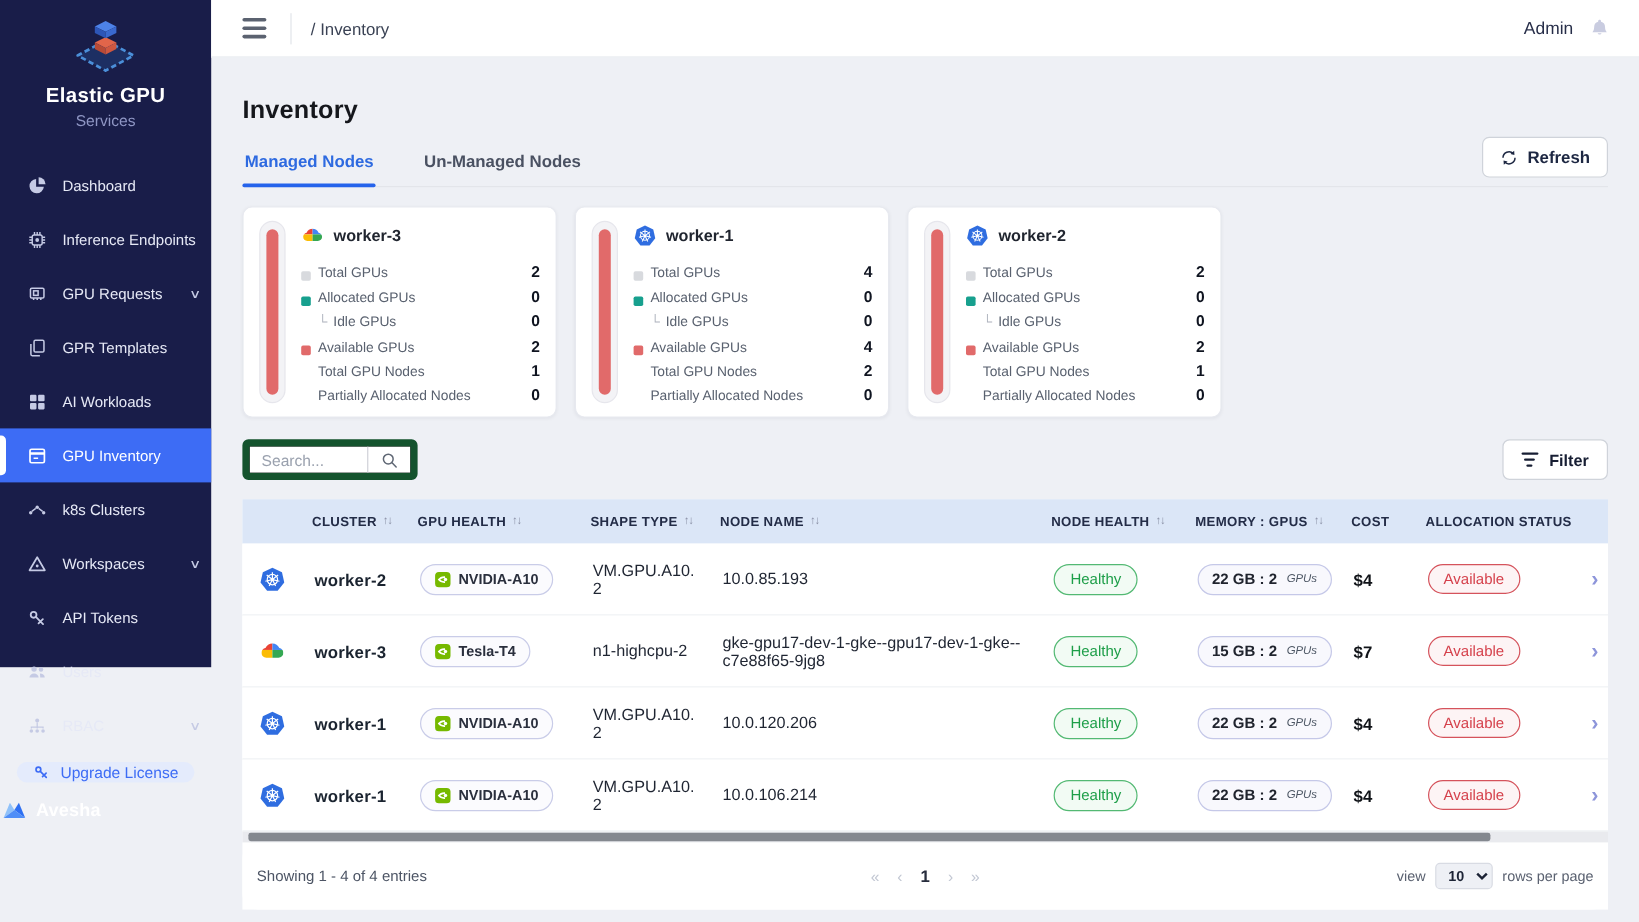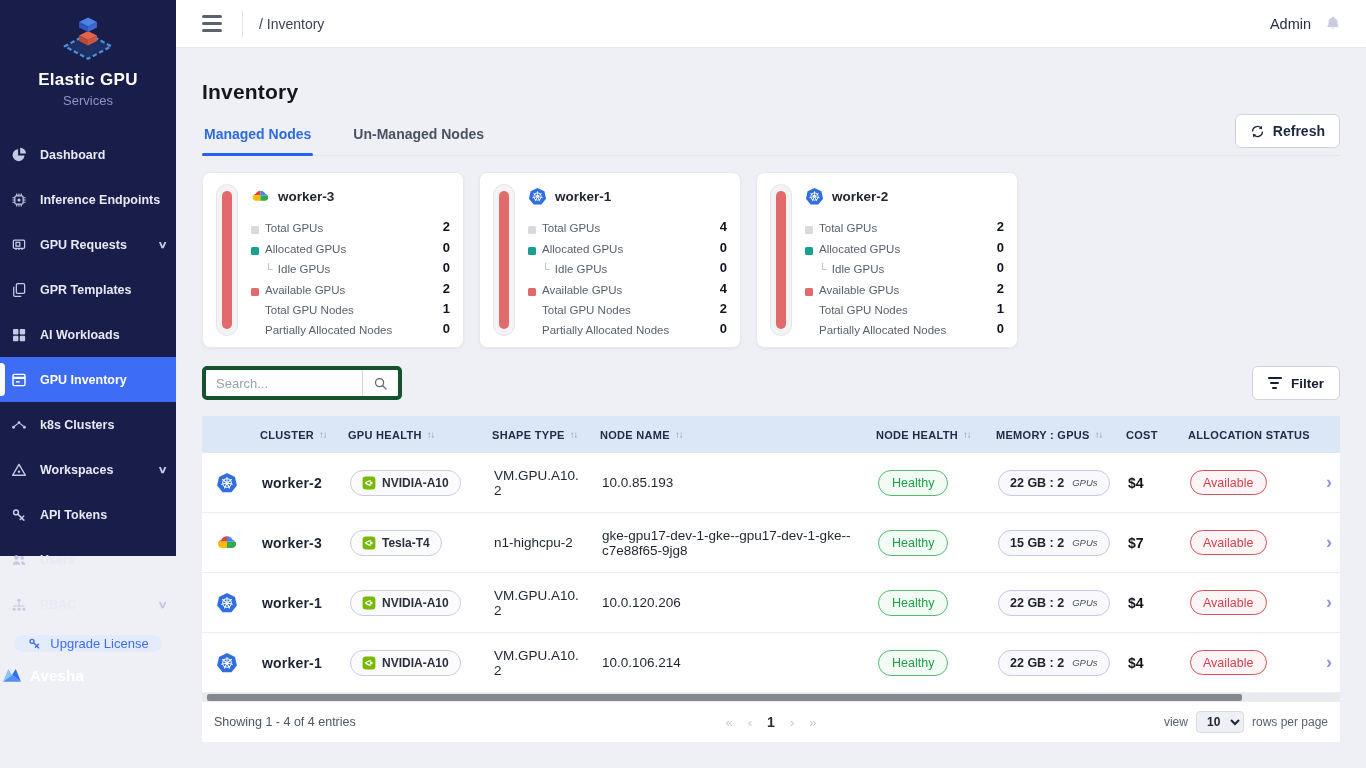--- a/index.html
+++ b/index.html
@@ -16,22 +16,22 @@
     position:absolute; left:0; top:0; width:176px; height:556px;
     background:#191d49; display:flex; flex-direction:column;
   }
   .brand { text-align:center; padding-top:14px; }
   .brand-logo { margin:0 auto; width:58px; height:52px; }
   .brand-title { color:#fff; font-size:17px; font-weight:700; letter-spacing:.3px; margin-top:4px; }
   .brand-sub { color:#8f96c4; font-size:13px; margin-top:3px; }
   nav { margin-top:24px; flex:1; }
   .nav-item {
     display:flex; align-items:center; gap:12px; height:45px;
-    padding-left:10px; padding-right:10px; cursor:pointer; position:relative;
-    color:#e6e9f6; font-size:12.5px;font-weight:bold;
+    padding-left:22px; padding-right:10px; cursor:pointer; position:relative;
+    color:#e6e9f6; font-size:12.5px;
   }
   .nav-item .icon { width:18px; height:18px; color:#c5cae4; flex:0 0 18px; }
   .nav-item .icon svg { width:18px; height:18px; }
   .nav-item.active { background:#3d6cf5; color:#fff; }
   .nav-item.active .icon { color:#fff; }
   .nav-item.active::before {
     content:''; position:absolute; left:0; top:6px; bottom:6px; width:5px;
     background:#fff; border-radius:0 4px 4px 0;
   }
   .nav-item .chev { margin-left:auto; font-size:10px; color:#c5cae4; transform:scaleX(1.4); }
@@ -96,22 +96,22 @@
   .legend.gray { background:#d8dade; }
   .legend.teal { background:#17a08e; }
   .legend.red  { background:#e16a6a; }
   .legend.none { background:transparent; }
   .imark { color:#aeb3bd; margin-right:5px; font-size:11px; }
   .sval { margin-left:auto; font-size:13px; font-weight:700; color:#0f1420; }
 
   
   .toolbar { display:flex; align-items:center; justify-content:space-between; margin-top:18px; }
   .searchbox {
-    display:flex; width:200px; height:34px; background:#000000;
-    border:4px solid #14532d; border-radius:5px; overflow:hidden;
+    display:flex; width:146px; height:34px; background:#000000;
+    border:6px solid #14532d; border-radius:5px; overflow:hidden;
   }
   .searchbox input {
     flex:1; min-width:0; border:none; outline:none; padding:0 10px;
     font-size:13px; font-family:inherit; color:#333;
   }
   .searchbox input::placeholder { color:#9aa1ae; }
   .search-btn {
     width:36px; border:none; border-left:1px solid #d6d8df; background:#fff;
     display:flex; align-items:center; justify-content:center; color:#5f6774; cursor:pointer;
   }
@@ -154,21 +154,21 @@
   .health-pill { border:1px solid #53b973; background:#f2fbf4; color:#1d9e48; font-size:12.5px; padding:5px 13px; }
   .mem-pill { border:1px solid #c5c8e8; background:#f8f8fd; color:#20242e; font-weight:700; font-size:12.5px; }
   .gpus-unit { font-size:9.5px; font-weight:400; color:#4b5563; font-style:italic; margin-left:2px; }
   .td.cost { font-weight:600; font-size:14px; color:#101318; }
   .status-pill { border:1.5px solid #d5535c; background:#fdf4f5; color:#d5414c; font-size:12.5px; padding:4.5px 12px; }
   .td.rowchev { color:#8d95da; font-size:18px; font-weight:700; padding:0; text-align:center; }
 
   .hscroll { height:9px; background:#e9eaee; position:relative; }
   .hscroll-thumb { position:absolute; left:5px; top:1px; height:7px; width:1035px; background:#84888f; border-radius:2px; }
 
-  .tfoot { display:flex; align-items:center; height:40px; background:#fff; padding:0 12px;border-radius:13px; }
+  .tfoot { display:flex; align-items:center; height:56px; background:#fff; padding:0 12px;border-radius:13px; }
   .showing { flex:1; font-size:12.5px; color:#4d5565; }
   .pager { display:flex; align-items:center; gap:15px; color:#c2c7d3; font-size:13px; }
   .pager span { cursor:pointer; }
   .pager .page { color:#272d3d; font-weight:700; font-size:14px; }
   .foot-right { flex:1; display:flex; align-items:center; justify-content:flex-end; gap:8px; font-size:12px; color:#5a6170; }
   .pagesize {
     background:#eef0f5; border:1px solid #d8dbe3; border-radius:4px; padding:2px 6px;
     font-size:12px; font-weight:700; color:#1c2335; font-family:inherit; cursor:pointer;
   }
 </style>

